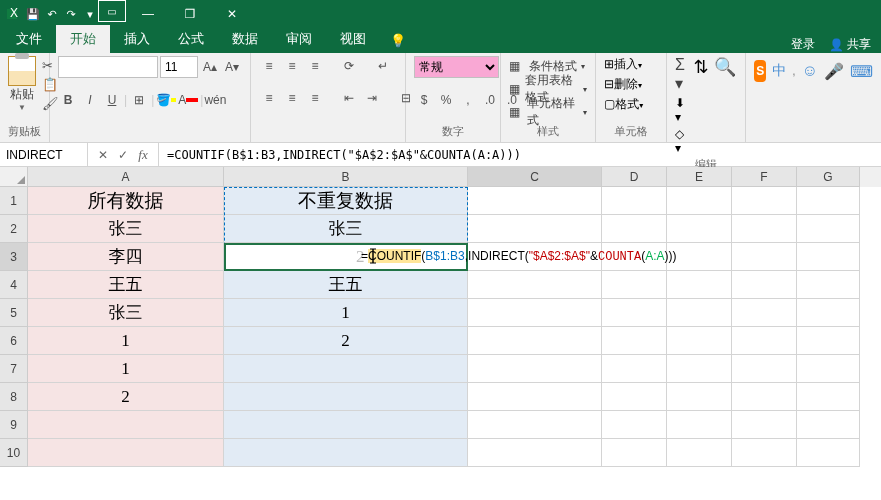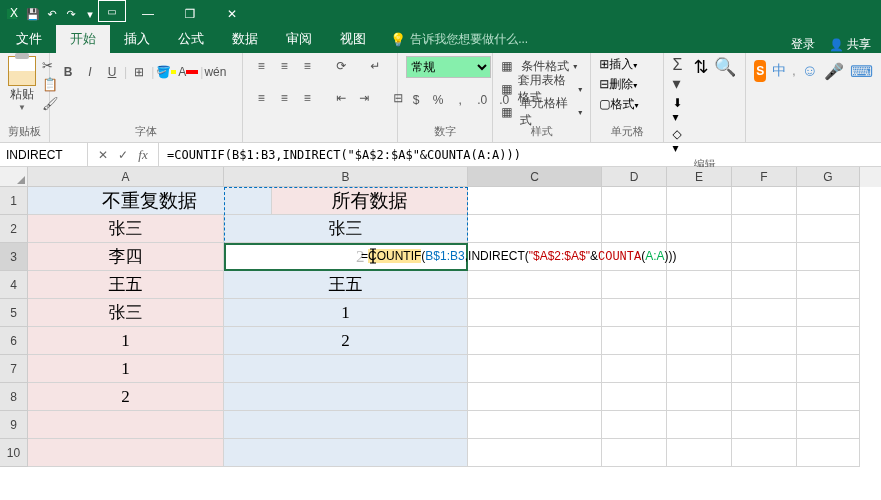--- a/index.html
+++ b/index.html
@@ -34,21 +34,21 @@
 .font-row select,.font-row input{border:1px solid #c0c0c0;background:#fff;height:22px;padding:0 4px;font-size:12px;}
 .font-row .fname{width:100px;}
 .font-row .fsize{width:38px;}
 .fbtn{width:20px;height:20px;display:flex;align-items:center;justify-content:center;color:#555;border:none;background:none;}
 .font-row2{display:flex;gap:2px;margin-top:6px;align-items:center;}
 .colorbox{width:18px;height:4px;}
 .align-group{width:155px;}
 .align-row{display:flex;gap:3px;}
 .align-row .abtn{width:20px;height:20px;display:flex;align-items:center;justify-content:center;color:#555;}
 .num-group{width:95px;}
-.num-sel{width:85px;height:22px;border:1px solid #c0c0c0;background:#86efac;}
+.num-sel{width:85px;height:22px;border:1px solid #c0c0c0;background:#f9a8d4;}
 .num-row2{display:flex;gap:2px;margin-top:6px;}
 .styles-group{width:115px;}
 .styles-group .sitem{display:flex;align-items:center;gap:4px;height:20px;color:#444;}
 .sitem .sicon{width:16px;height:14px;}
 .cells-group{width:85px;justify-content:center;}
 .edit-group{width:95px;}
 .sigma{font-size:16px;color:#444;}
 .extra-group{width:135px;border-right:none;}
 .extra-row{display:flex;align-items:center;gap:6px;padding-top:4px;}
 .sogou{width:22px;height:22px;background:#ff7b00;border-radius:4px;color:#fff;display:flex;align-items:center;justify-content:center;font-weight:bold;}
@@ -116,21 +116,20 @@
 <div class="tabs">
   <div class="tab file">文件</div>
   <div class="tab active">开始</div>
   <div class="tab">插入</div>
   <div class="tab">公式</div>
   <div class="tab">数据</div>
   <div class="tab">审阅</div>
   <div class="tab">视图</div>
   <div class="tell-me">
       <span class="bulb">💡</span>
-      <span>告诉我您想要做什么...</span>
     </div>
   <div class="tabs-right">
     <span>登录</span>
     <span class="share">
         <span>👤</span>
         <span>共享</span>
       </span>
   </div>
 </div>
 
@@ -146,40 +145,45 @@
         <span>✂</span>
         <span>📋</span>
         <span>🖌</span>
       </div>
     </div>
     <div class="rgroup-label">剪贴板</div>
   </div>
 
   <div class="rgroup font-group">
     <div class="rgroup-body" style="flex-direction:column;">
+      <div class="font-row">
+        <input class="fname" value="" style="">
+        <input class="fsize" value="11" style="">
+        <button class="fbtn">A▴</button>
+        <button class="fbtn">A▾</button>
+      </div>
       <div class="font-row2">
         <button class="fbtn">
             <b>B</b>
           </button>
         <button class="fbtn">
             <i>I</i>
           </button>
         <button class="fbtn">
             <u>U</u>
           </button>
         <span style="color:#ccc;">|</span>
         <button class="fbtn">⊞</button>
         <span style="color:#ccc;">|</span>
         <button class="fbtn">🪣<div class="colorbox" style="background:#ffff00;"></div></button>
         <button class="fbtn">A<div class="colorbox" style="background:#ff0000;"></div></button>
         <span style="color:#ccc;">|</span>
         <button class="fbtn">wén</button>
       </div>
     </div>
-    <div class="rgroup-label">字体</div>
   </div>
 
   <div class="rgroup align-group">
     <div class="rgroup-body" style="flex-direction:column;">
       <div class="align-row">
         <span class="abtn">≡</span>
         <span class="abtn">≡</span>
         <span class="abtn">≡</span>
         <span style="width:8px;"></span>
         <span class="abtn">⟳</span>
@@ -302,22 +306,22 @@
       <div class="rh">4</div>
       <div class="rh">5</div>
       <div class="rh">6</div>
       <div class="rh">7</div>
       <div class="rh">8</div>
       <div class="rh">9</div>
       <div class="rh">10</div>
     </div>
     <div class="cells">
       <div class="row">
+        <div class="cell pink header-cell" style="width:196px;">所有数据</div>
         <div class="cell blue header-cell" style="width:244px;">不重复数据</div>
-        <div class="cell pink header-cell" style="width:196px;">所有数据</div>
         <div class="cell" style="width:134px;"></div>
         <div class="cell" style="width:65px;"></div>
         <div class="cell" style="width:65px;"></div>
         <div class="cell" style="width:65px;"></div>
         <div class="cell" style="width:63px;"></div>
       </div>
       <div class="row">
         <div class="cell pink" style="width:196px;">张三</div>
         <div class="cell blue" style="width:244px;">张三</div>
         <div class="cell" style="width:134px;"></div>

